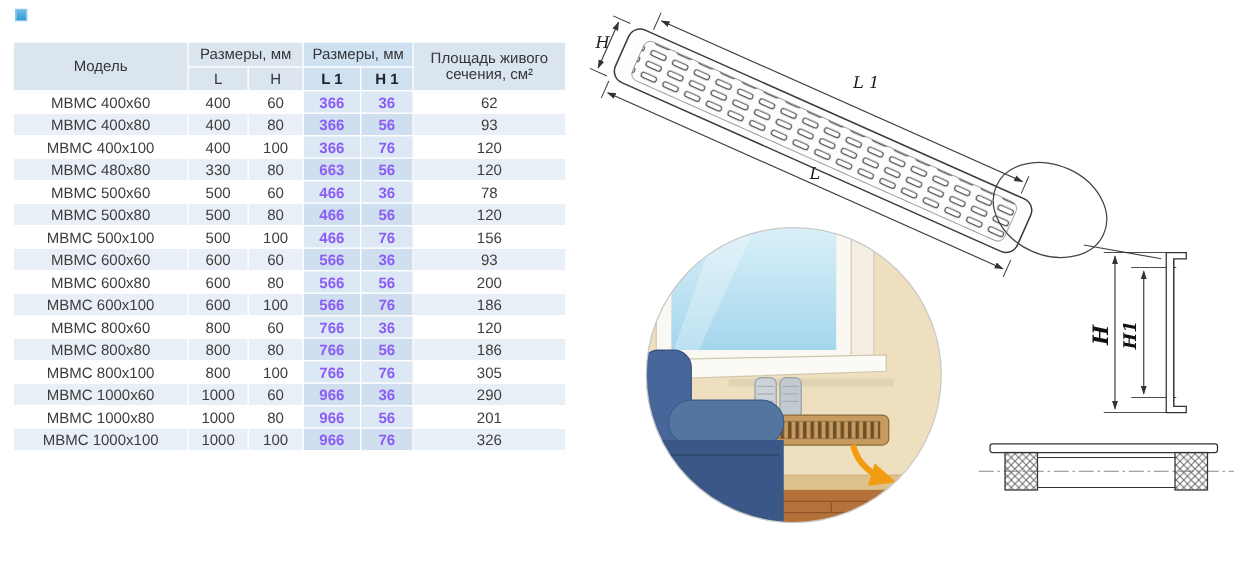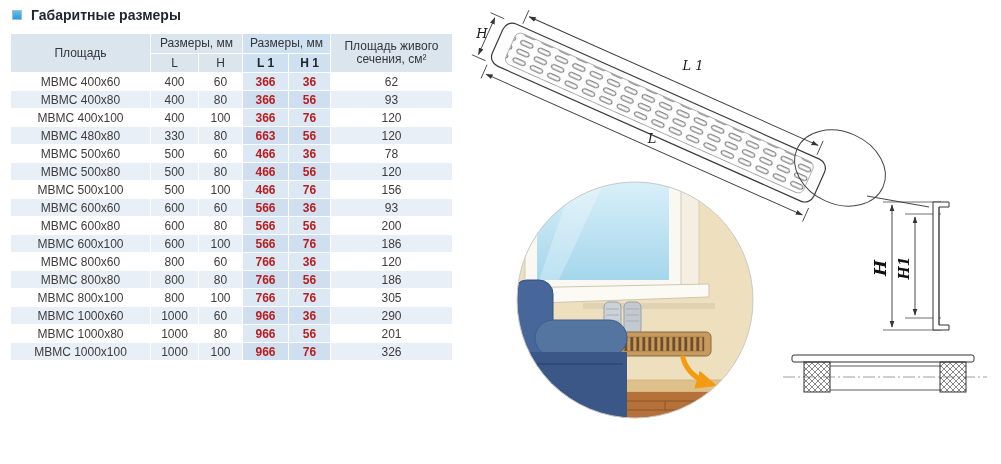--- a/index.html
+++ b/index.html
@@ -13,49 +13,48 @@
 
   table.dims { position:absolute; left:10px; top:33px; border-collapse:collapse; table-layout:fixed; font-size:12px; color:#3c3c3c; }
   .dims th, .dims td { border:1px solid #ffffff; text-align:center; vertical-align:middle; padding:0 3px; }
   .dims thead th { background:var(--header-bg,#dbe5ee); font-weight:normal; color:#33363c; line-height:13px; padding:3px 3px; }
   .dims thead th.blueh { background:var(--header-blue-bg,#cfe0f0); }
   .dims thead th.bold { font-weight:bold; color:#20242c; }
   .dims thead tr.sub th { height:19px; padding:0 3px; }
   .dims tbody tr:nth-child(odd)  { background:#ffffff; }
   .dims tbody tr:nth-child(even) { background:var(--row-alt-bg,#e9eff6); }
   .dims tbody td { height:18px; line-height:14px; }
-  .dims td.cell-blue { background:rgba(168,199,231,0.40); font-weight:bold; color:#b91c1c; }
+  .dims td.cell-blue { background:rgba(168,199,231,0.40); font-weight:bold; color:#8b5cf6; }
 
   svg.art { position:absolute; left:455px; top:0; }
   .dim-label { font:italic 13px "DejaVu Serif", serif; fill:#1a1a1a; }
   .dim-label-big { font:italic bold 17px "DejaVu Serif", serif; fill:#111; }
   .dim-label-mid { font:italic bold 14px "DejaVu Serif", serif; fill:#111; }
 </style>
 </head>
 <body>
 
 <div class="page">
 
   <div class="title">
     <span class="bullet"></span>
-    <span class="text">Габаритные размеры</span>
   </div>
 
   <table class="dims">
     <colgroup>
       <col style="width:140px">
         <col style="width:48px">
         <col style="width:44px">
       <col style="width:46px">
         <col style="width:42px">
         <col style="width:122px">
     </colgroup>
     <thead>
       <tr>
-        <th rowspan="2">Площадь</th>
+        <th rowspan="2">Модель</th>
         <th colspan="2">Размеры, мм</th>
         <th colspan="2" class="blueh">Размеры, мм</th>
         <th rowspan="2">Площадь живого сечения, см²</th>
       </tr>
       <tr class="sub">
         <th>L</th>
         <th>H</th>
         <th class="blueh bold">L 1</th>
         <th class="blueh bold">H 1</th>
       </tr>

